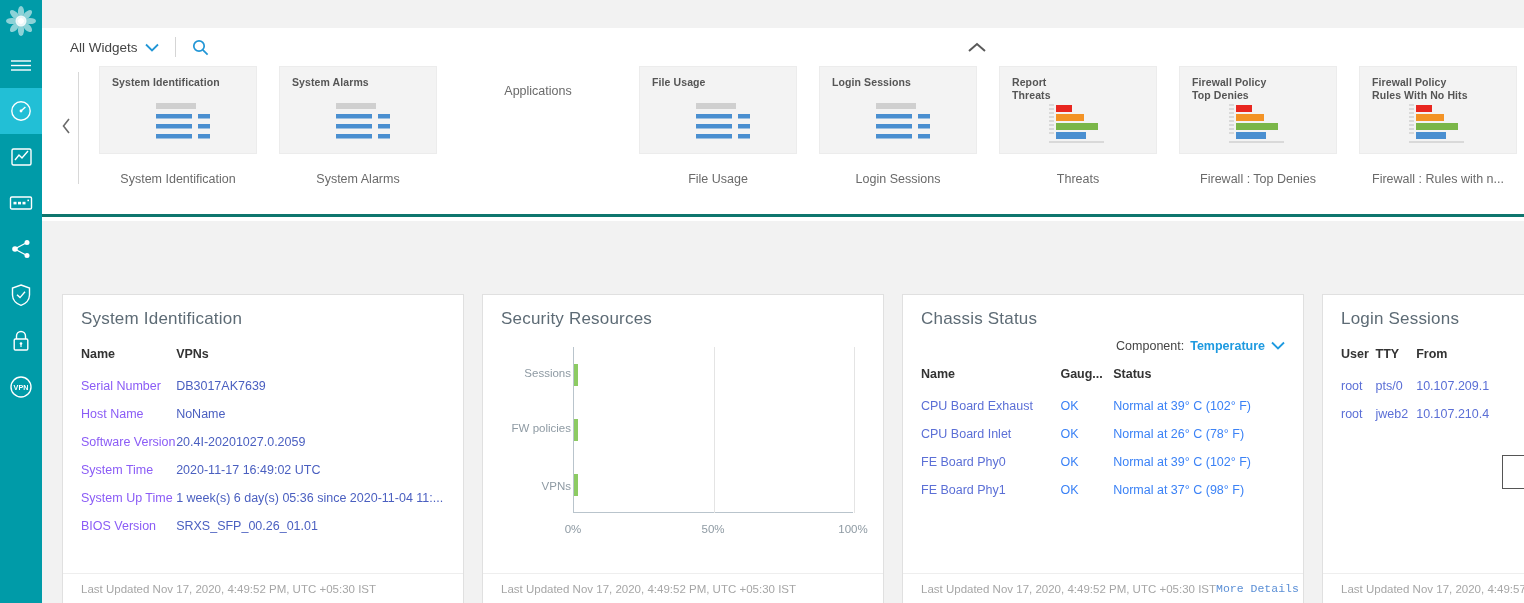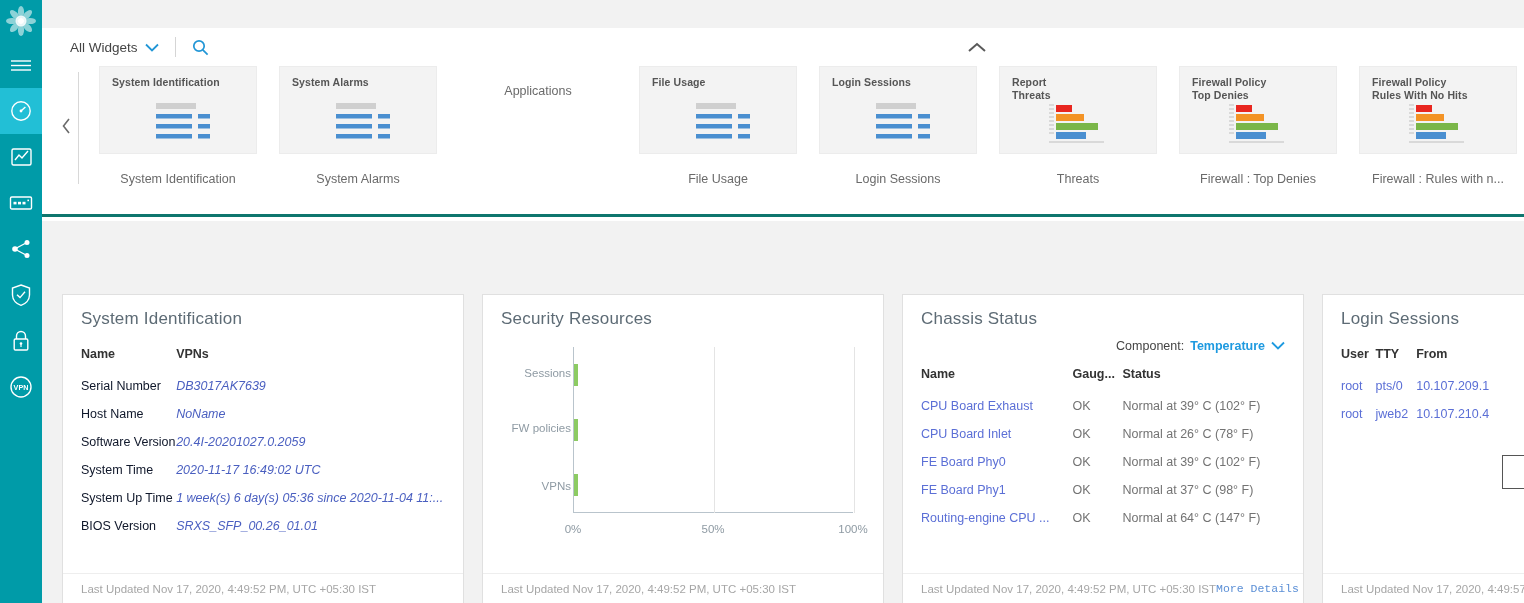--- a/index.html
+++ b/index.html
@@ -151,26 +151,26 @@
     white-space: nowrap; overflow: hidden;
   }
   .panel .foot .more { color: #5b8fd6; cursor: pointer; font-family: Liberation Mono, monospace; }
 
   table.tbl { width: 100%; border-collapse: collapse; }
   table.tbl th {
     text-align: left; font-size: 12.5px; font-weight: bold;
     color: #333; padding: 0 0 18px 0;
   }
   table.tbl td {
-    font-size: 12.5px; color: #0f172a; padding: 0 0 14px 0;
+    font-size: 12.5px; color: #8b5cf6; padding: 0 0 14px 0;
     white-space: nowrap;
   }
   table.tbl td.lnk { color: #5b6fd6; }
-  table.tbl td.ok { color: #737373; }
-  table.tbl td.val { color: #4a5fc0; font-style: italic; }
+  table.tbl td.ok { color: #3b82f6; }
+  table.tbl td.val { color: #4a5fc0; }
 
   
   .chart { position: relative; width: 366px; height: 200px; margin-top: 2px; }
   .plot {
     position: absolute; left: 72px; top: 0;
     width: 280px; height: 166px;
     border-left: 1px solid #b9c4cc;
     border-bottom: 1px solid #b9c4cc;
   }
   .gl { position: absolute; top: 0; width: 1px; height: 166px; background: #e4e4e4; }
@@ -568,25 +568,20 @@
               <tr>
                 <td class="lnk">FE Board Phy0</td>
                 <td class="ok">OK</td>
                 <td class="ok">Normal at 39° C (102° F)</td>
               </tr>
               <tr>
                 <td class="lnk">FE Board Phy1</td>
                 <td class="ok">OK</td>
                 <td class="ok">Normal at 37° C (98° F)</td>
               </tr>
-              <tr>
-                <td class="lnk">Routing-engine CPU ...</td>
-                <td class="ok">OK</td>
-                <td class="ok">Normal at 64° C (147° F)</td>
-              </tr>
             </tbody>
         </table>
         <div class="foot">
           <span>Last Updated Nov 17, 2020, 4:49:52 PM, UTC +05:30 IST</span>
           <span class="more">More Details</span>
         </div>
       </div>
 
       <div class="panel narrow">
         <h2>Login Sessions</h2>

